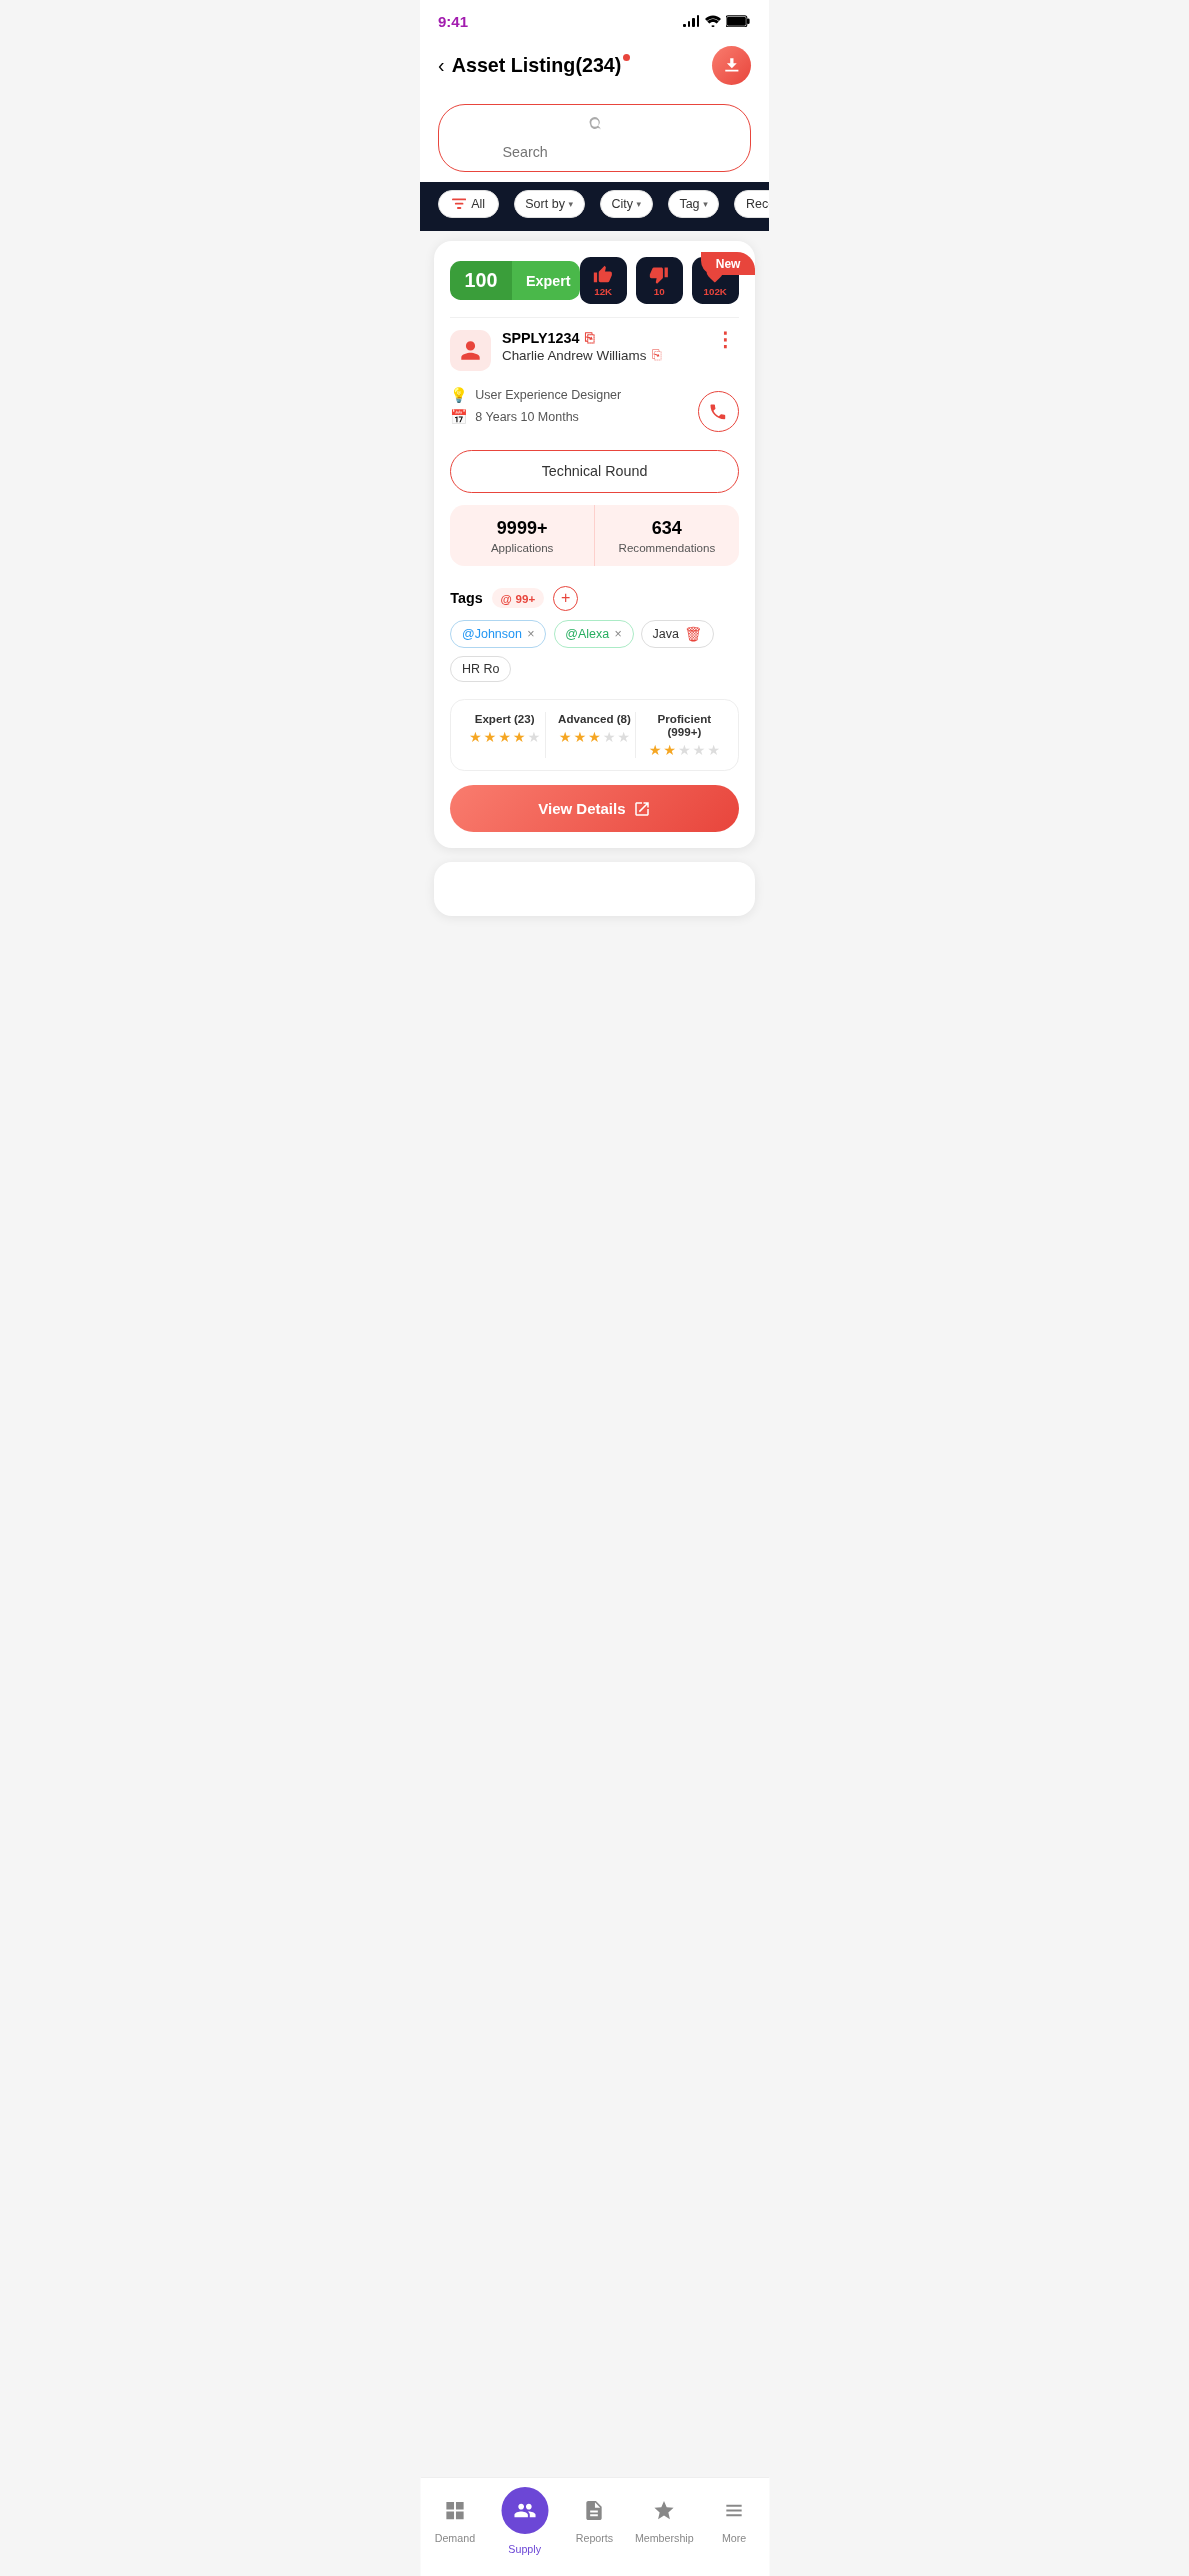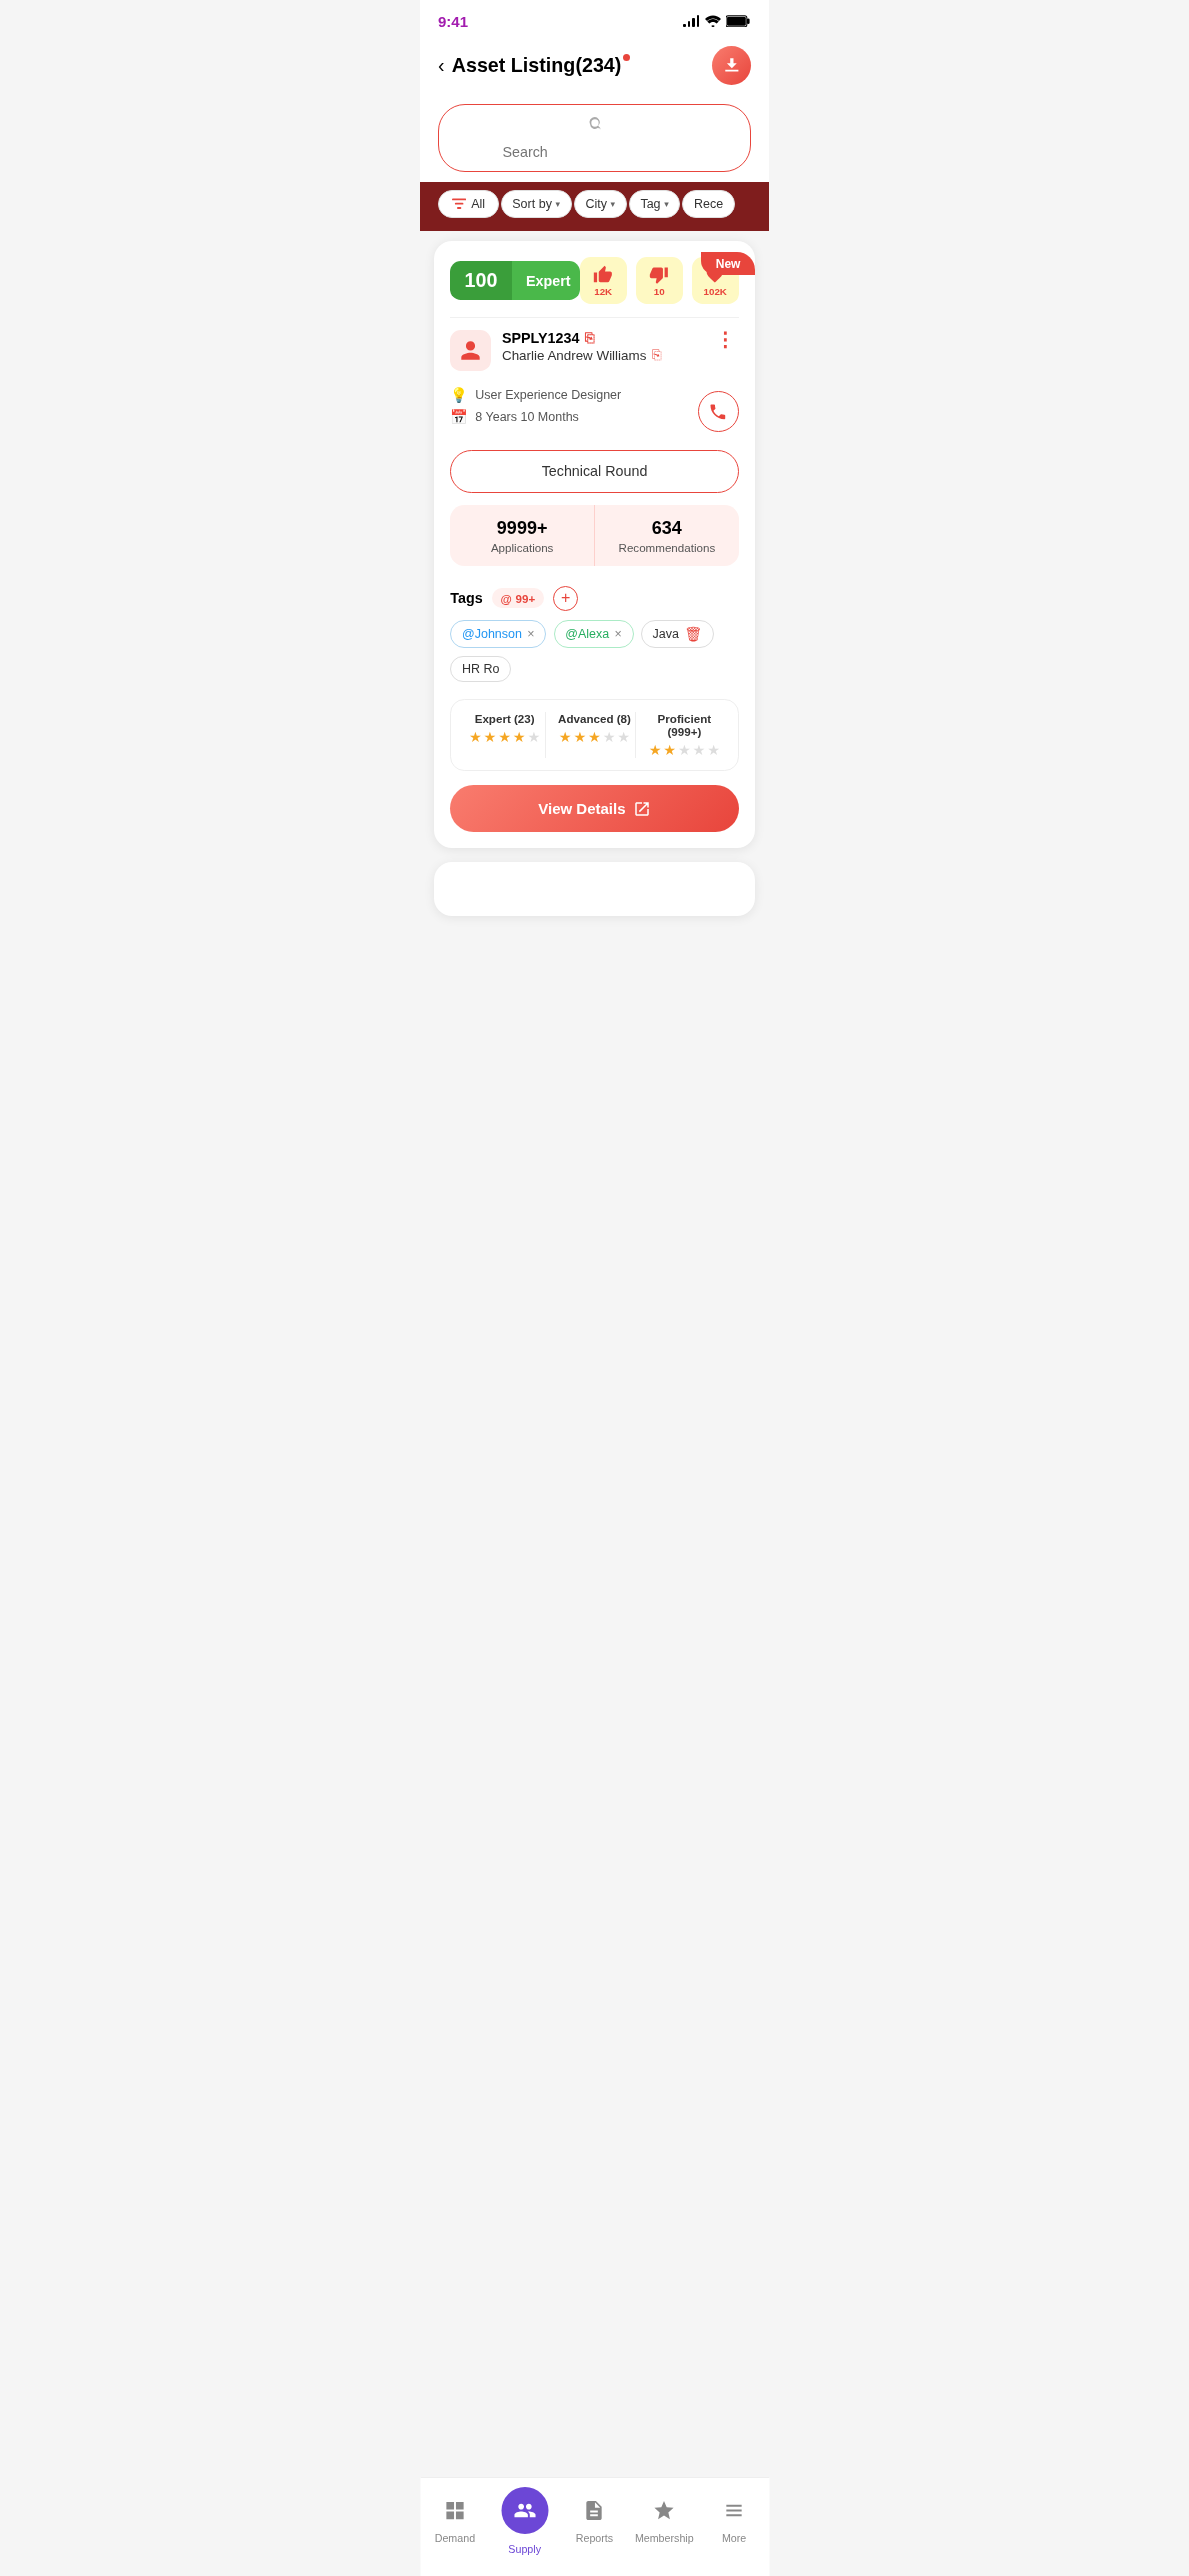--- a/index.html
+++ b/index.html
@@ -117,23 +117,23 @@
       font-size: 14.3px;
       color: #999;
       background: transparent;
       flex: 1;
     }
 
     
     .filter-bar {
       display: flex;
       align-items: center;
-      gap: 2px;
+      gap: 15px;
       padding: 7.2px 18px 12.5px;
-      background: #7f1d1d;
+      background: #0f172a;
       overflow-x: auto;
       scrollbar-width: none;
     }
     .filter-bar::-webkit-scrollbar { display: none; }
     .filter-all {
       display: flex;
       align-items: center;
       gap: 5.4px;
       border: 1.3px solid #e0e0e0;
       border-radius: 18px;
@@ -228,21 +228,21 @@
     }
     .card-actions {
       display: flex;
       align-items: center;
       gap: 9px;
     }
     .action-btn {
       display: flex;
       flex-direction: column;
       align-items: center;
-      background: #fef9c3;
+      background: #0f172a;
       border-radius: 10.7px;
       width: 47px;
       height: 47px;
       justify-content: center;
       gap: 1.8px;
       cursor: pointer;
       border: none;
     }
     .action-count {
       font-size: 9.8px;

